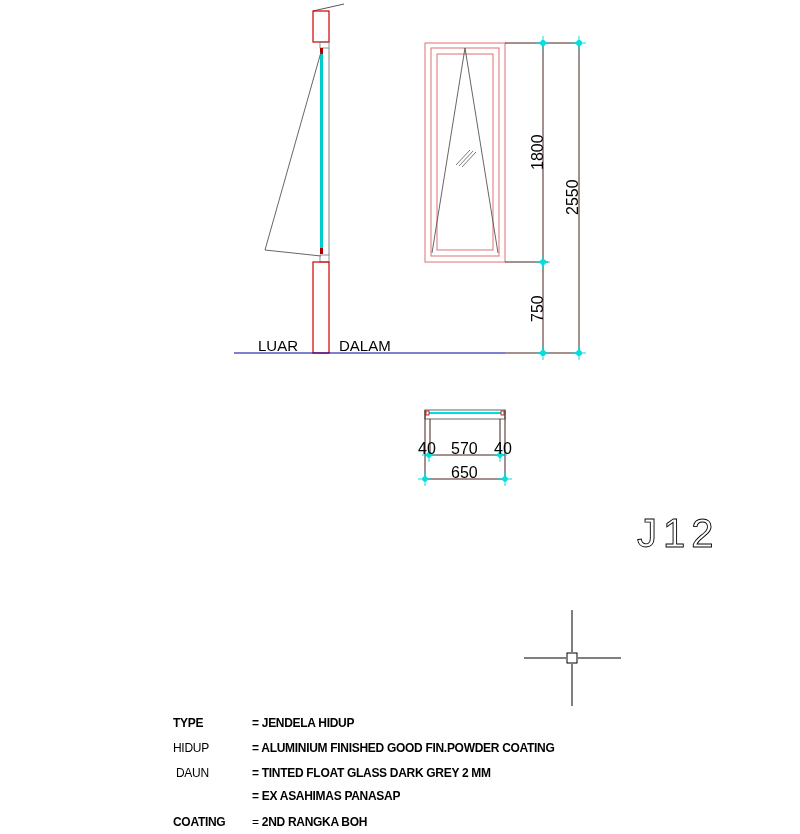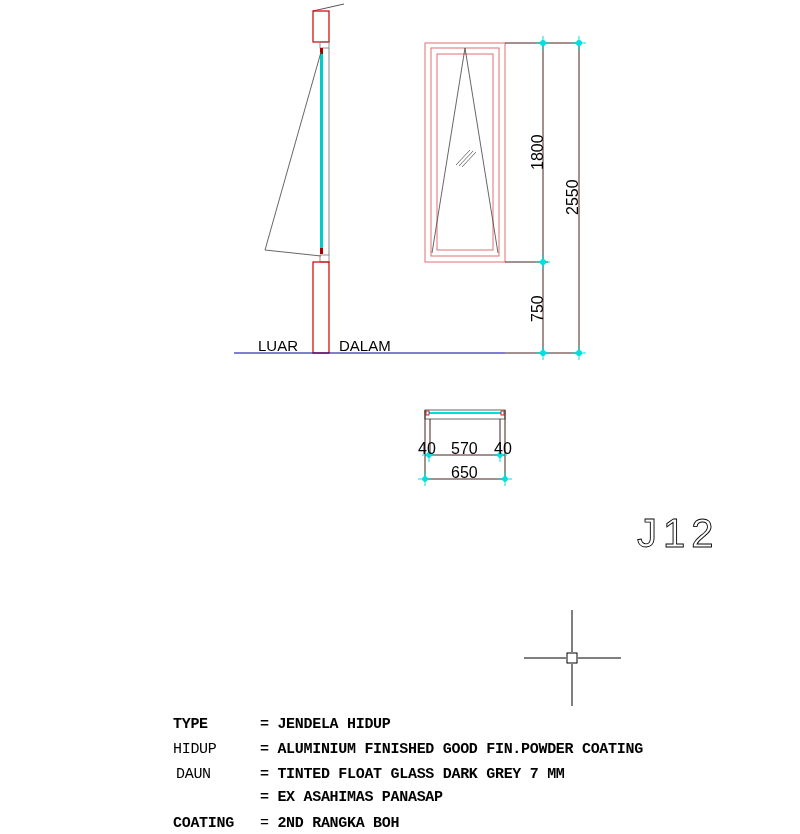--- a/index.html
+++ b/index.html
@@ -1,21 +1,21 @@
 <!DOCTYPE html>
 <html><head>
   <meta charset="utf-8">
   <style>
     html, body { margin: 0; padding: 0; background: #ffffff; }
     body { width: 800px; height: 834px; position: relative; overflow: hidden; font-family: "Liberation Sans", sans-serif; }
     #canvas { position: absolute; left: 0; top: 0; width: 800px; height: 834px; }
     .cad-text { font-family: "Liberation Sans", sans-serif; fill: #000; }
-    .spec { position: absolute; font-family: Liberation Mono, monospace; font-weight: bold; font-size: 15px; color: #000; letter-spacing: -0.3px; white-space: nowrap; }
+    .spec { position: absolute; font-family: Liberation Sans, sans-serif; font-weight: bold; font-size: 12px; color: #000; letter-spacing: -0.3px; white-space: nowrap; }
     .spec-label { left: 173px; }
-    .spec-value { left: 260px; }
+    .spec-value { left: 252px; }
   </style>
 </head>
 <body>
 
 <svg id="canvas" width="800" height="834" viewBox="0 0 800 834" xmlns="http://www.w3.org/2000/svg">
 
   <g>
 
     <line x1="313" y1="11" x2="344" y2="4" stroke="#555" stroke-width="1"></line>
 
@@ -145,19 +145,19 @@
 </svg>
 
 <div>
   <div class="spec spec-label" style="top:716px">TYPE</div>
   <div class="spec spec-value" style="top:716px"><span>=</span> <span>JENDELA HIDUP</span></div>
 
   <div class="spec spec-label" style="top:741px;font-weight:normal">HIDUP</div>
   <div class="spec spec-value" style="top:741px"><span>=</span> <span>ALUMINIUM FINISHED GOOD FIN.POWDER COATING</span></div>
 
   <div class="spec spec-label" style="top:766px;left:176px;font-weight:normal">DAUN</div>
-  <div class="spec spec-value" style="top:766px"><span>=</span> <span>TINTED FLOAT GLASS DARK GREY 7 MM</span></div>
+  <div class="spec spec-value" style="top:766px"><span>=</span> <span>TINTED FLOAT GLASS DARK GREY 2 MM</span></div>
 
   <div class="spec spec-value" style="top:789px"><span>=</span> <span>EX ASAHIMAS PANASAP</span></div>
 
   <div class="spec spec-label" style="top:815px">COATING</div>
   <div class="spec spec-value" style="top:815px;font-weight:normal"><span>=</span> <span style="font-weight:bold">2ND RANGKA BOH</span></div>
 </div>
 
 </body></html>

